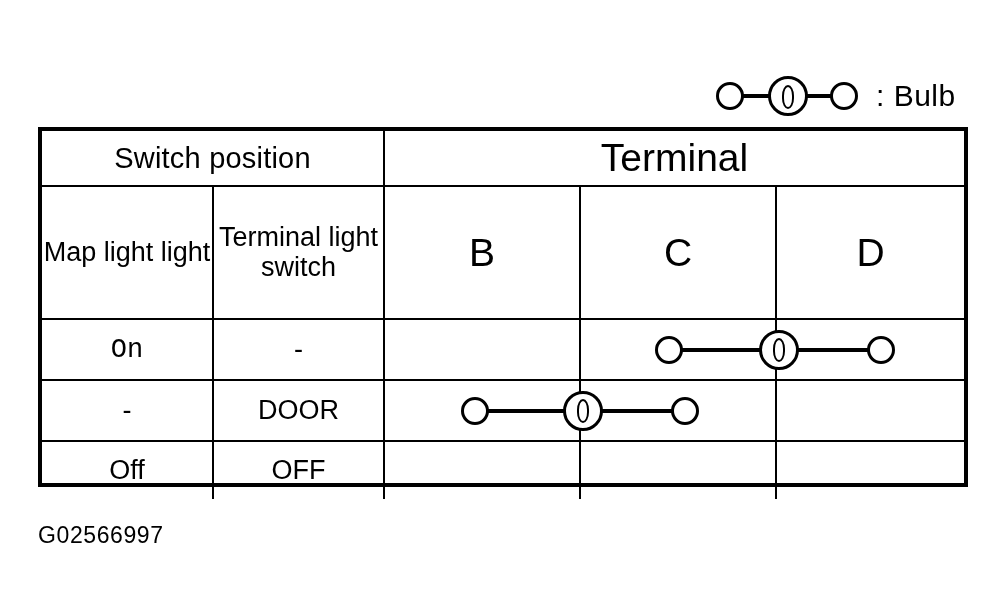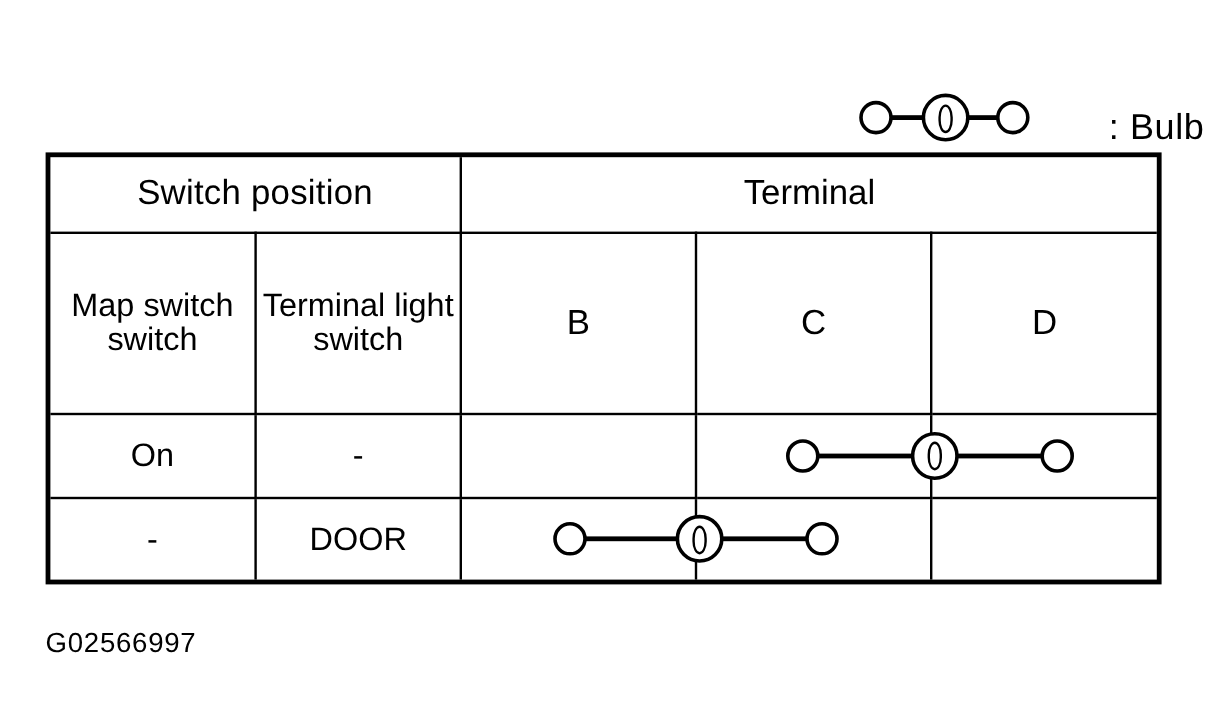--- a/index.html
+++ b/index.html
@@ -16,22 +16,21 @@
     overflow: hidden;
   }
 
   
   #legend {
     position: absolute;
     left: 716px;
     top: 70px;
     height: 52px;
     display: flex;
-    align-items: flex-end;
-    gap: 48px;
+    align-items: center;
   }
   #legend .legend-symbol {
     width: 148px;
     height: 48px;
     position: relative;
   }
   #legend .legend-label {
     font-size: 30px;
     line-height: 1;
     margin-left: 12px;
@@ -130,21 +129,21 @@
     letter-spacing: 0.2px;
   }
   .h-sub {
     font-size: 27px;
     font-weight: bold;
     text-align: left;
     padding-left: 9px;
     line-height: 1.08;
   }
   .h-term {
-    font-size: 29px;
+    font-size: 39px;
     font-weight: bold;
   }
   .cell-val {
     font-size: 27px;
   }
   .sym-cell {
     overflow: visible;
   }
   .sym-layer {
     position: absolute;
@@ -189,29 +188,29 @@
       <col style="width:196px">
       <col style="width:188px">
     </colgroup>
     <tbody>
       <tr>
         <th class="h-group" colspan="2" style="height:54px;">Switch position</th>
         <th class="h-term" colspan="3">Terminal</th>
       </tr>
 
       <tr>
-        <th class="h-sub" style="height:131px;">Map switch switch</th>
+        <th class="h-sub" style="height:131px;">Map light light</th>
         <th class="h-sub">Terminal light switch</th>
         <th class="h-term">B</th>
         <th class="h-term">C</th>
         <th class="h-term">D</th>
       </tr>
 
       <tr>
-        <td class="cell-val" style="height:59px;">On</td>
+        <td class="cell-val" style="height:59px;font-family:Liberation Mono, monospace;">On</td>
         <td class="cell-val">-</td>
         <td class="sym-cell"></td>
         <td class="sym-cell">
           <div class="sym-layer">
             <div class="term-dot" style="left:74px;"></div>
             <div class="wire" style="left:100px; width:96px;"></div>
             <div class="bulb" style="left:178px;"></div>
           </div>
         </td>
         <td class="sym-cell">
@@ -234,17 +233,24 @@
         </td>
         <td class="sym-cell">
           <div class="sym-layer">
             <div class="wire" style="left:18px; width:76px;"></div>
             <div class="term-dot" style="left:90px;"></div>
           </div>
         </td>
         <td class="sym-cell"></td>
       </tr>
 
+      <tr>
+        <td class="cell-val" style="height:57px;">Off</td>
+        <td class="cell-val">OFF</td>
+        <td class="sym-cell"></td>
+        <td class="sym-cell"></td>
+        <td class="sym-cell"></td>
+      </tr>
     </tbody>
   </table>
 </div>
 
 <div id="caption">G02566997</div>
 
 </body></html>

